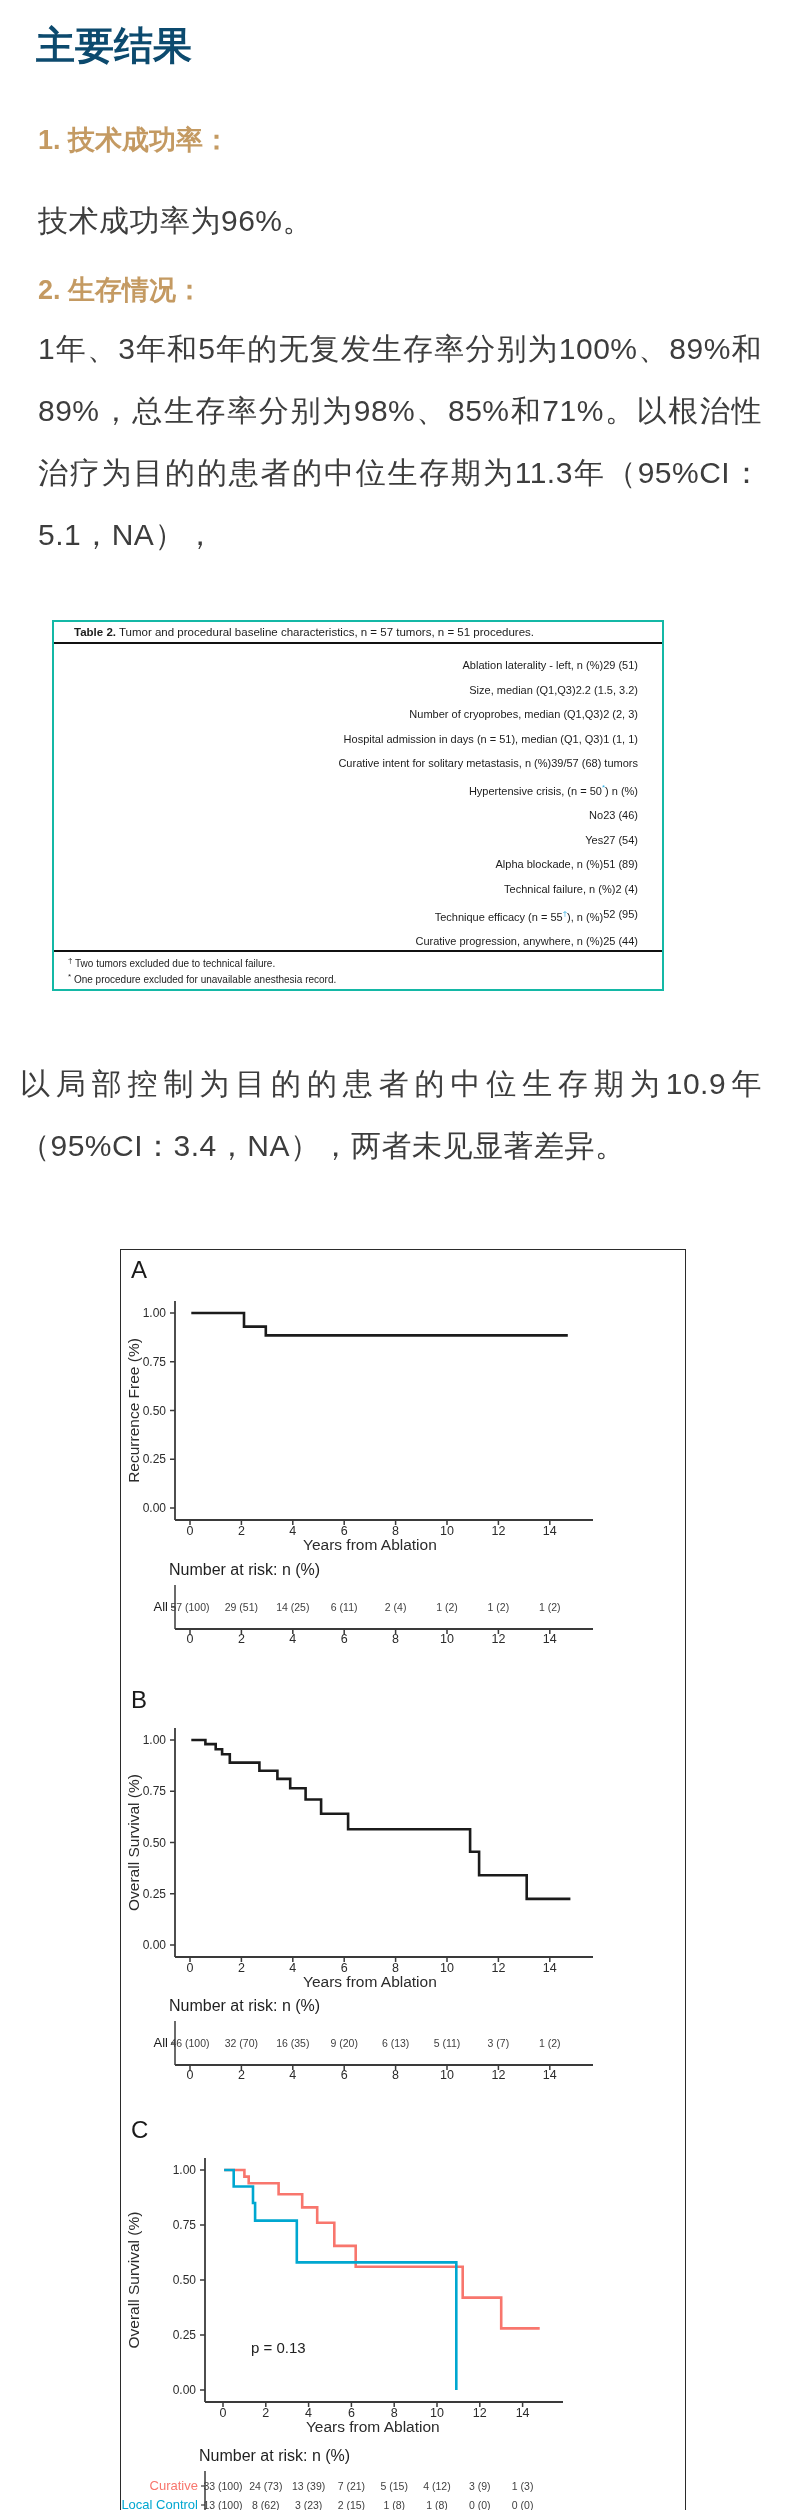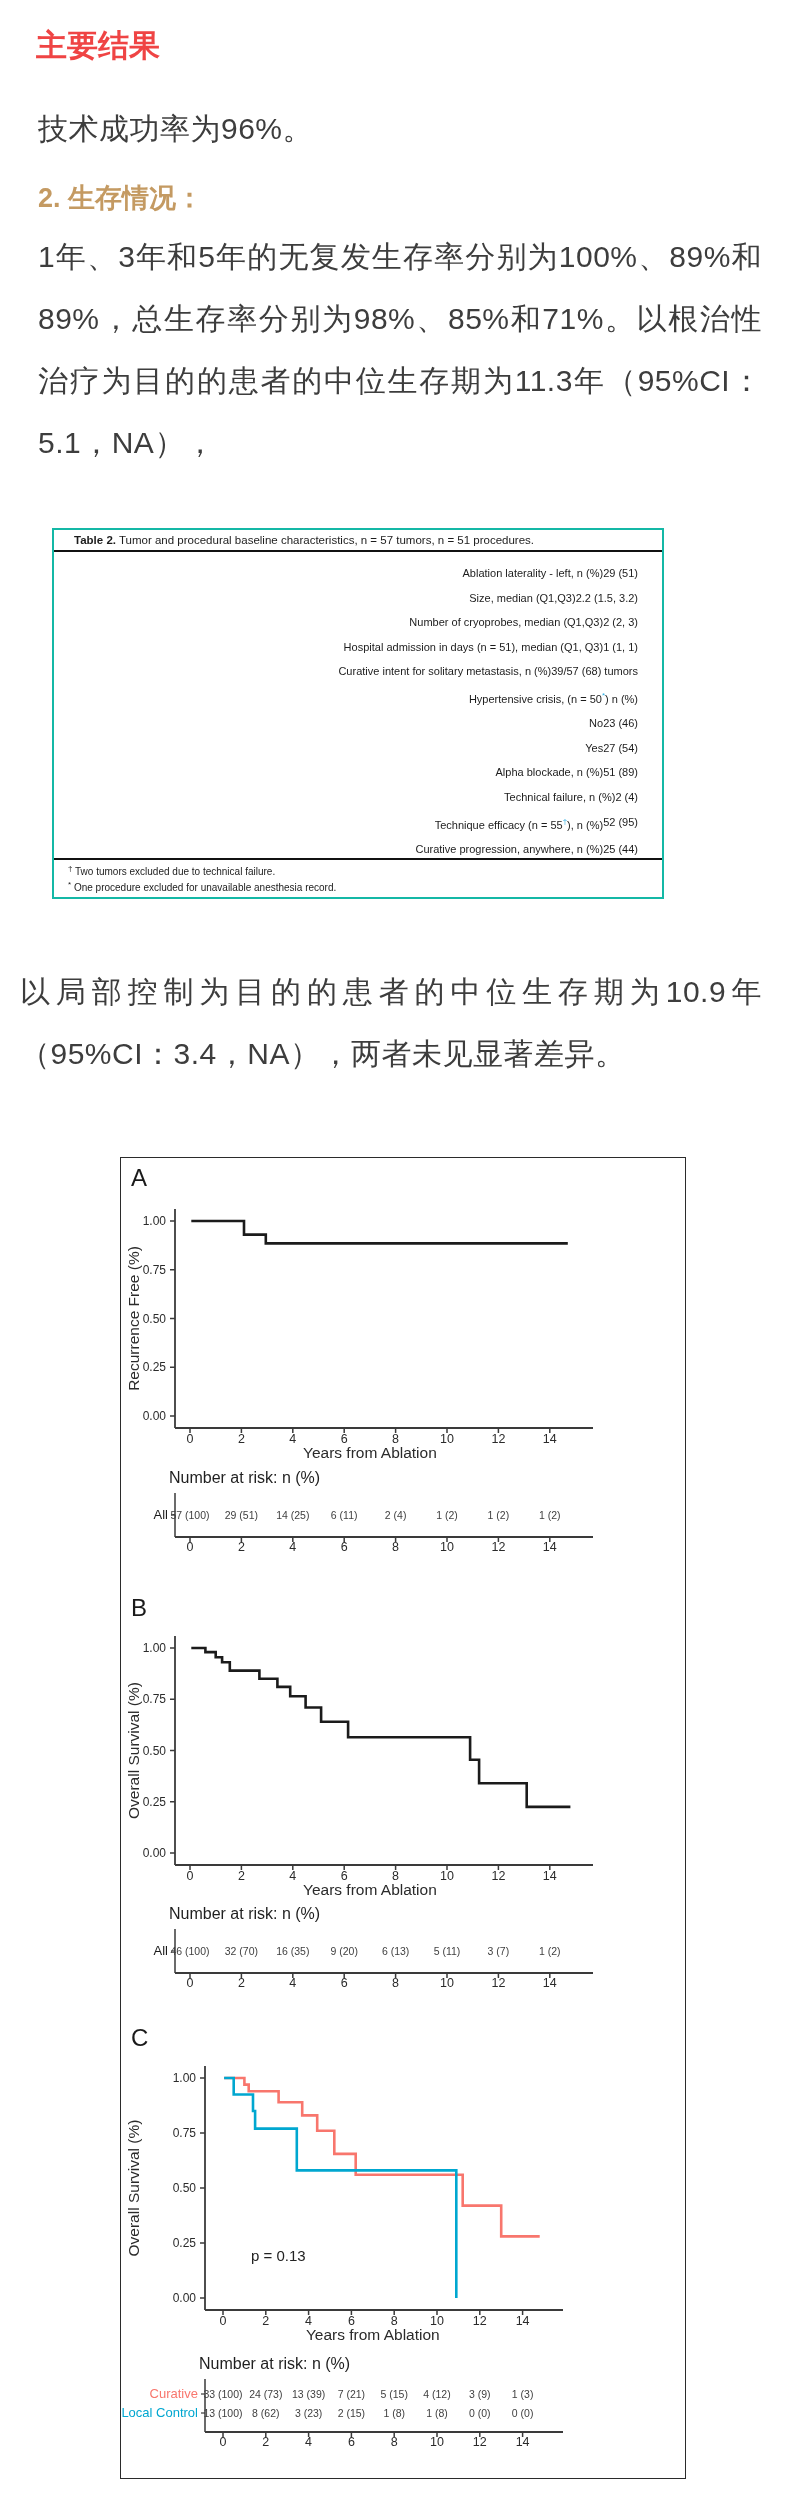--- a/index.html
+++ b/index.html
@@ -1,19 +1,19 @@
 <!DOCTYPE html>
 <html><head>
 <meta charset="utf-8">
 <style>
   html,body{margin:0;padding:0;background:#ffffff;}
   body{width:800px;height:2510px;overflow:hidden;
        font-family:"Liberation Sans","DejaVu Sans",sans-serif;color:#3d3d3d;}
   .h1{font-family:"Liberation Serif","DejaVu Serif",serif;font-weight:bold;
-      color:#ef4444;font-size:31px;line-height:40px;margin:26px 38px 0 36px;}
+      color:#0c4a6e;font-size:39px;line-height:40px;margin:26px 38px 0 36px;}
   .sec-h{font-size:27px;font-weight:bold;color:#c49a62;line-height:36px;margin:56px 38px 0 38px;}
   .sec-h.second{margin-top:20px;}
   .body-p{font-size:30px;color:#3d3d3d;line-height:62px;margin:32px 38px 0 38px;
           text-align:justify;letter-spacing:0.5px;}
   .body-p.tight{margin-top:10px;}
   .body-p.after-table{margin-top:62px;margin-left:20px;}
 
   
   .tbl{margin:54px 0 0 52px;width:612px;border:2px solid #14b8a6;color:#1c1c1c;
        font-size:11px;background:#fff;box-sizing:border-box;}
@@ -33,20 +33,21 @@
 
   .to-top{width:800px;text-align:center;margin-top:26px;font-size:20px;color:#b8b8b8;line-height:22px;}
   .caption{margin:10px 38px 0 60px;font-size:17px;color:#8b8b8b;line-height:22px;}
 </style>
 </head>
 <body>
 
 <main>
   <h1 class="h1">主要结果</h1>
 
+  <h2 class="sec-h">1. 技术成功率：</h2>
   <p class="body-p">技术成功率为96%。</p>
 
   <h2 class="sec-h second">2. 生存情况：</h2>
   <p class="body-p tight">1年、3年和5年的无复发生存率分别为100%、89%和89%，总生存率分别为98%、85%和71%。以根治性治疗为目的的患者的中位生存期为11.3年（95%CI：5.1，NA），</p>
 
   <figure style="margin:0;padding:0;">
     <div class="tbl">
       <div class="tbl-title"><b>Table 2.</b><span> Tumor and procedural baseline characteristics, n = 57 tumors, n = 51 procedures.</span></div>
       <div class="tbl-rows">
           <div class="trow">

